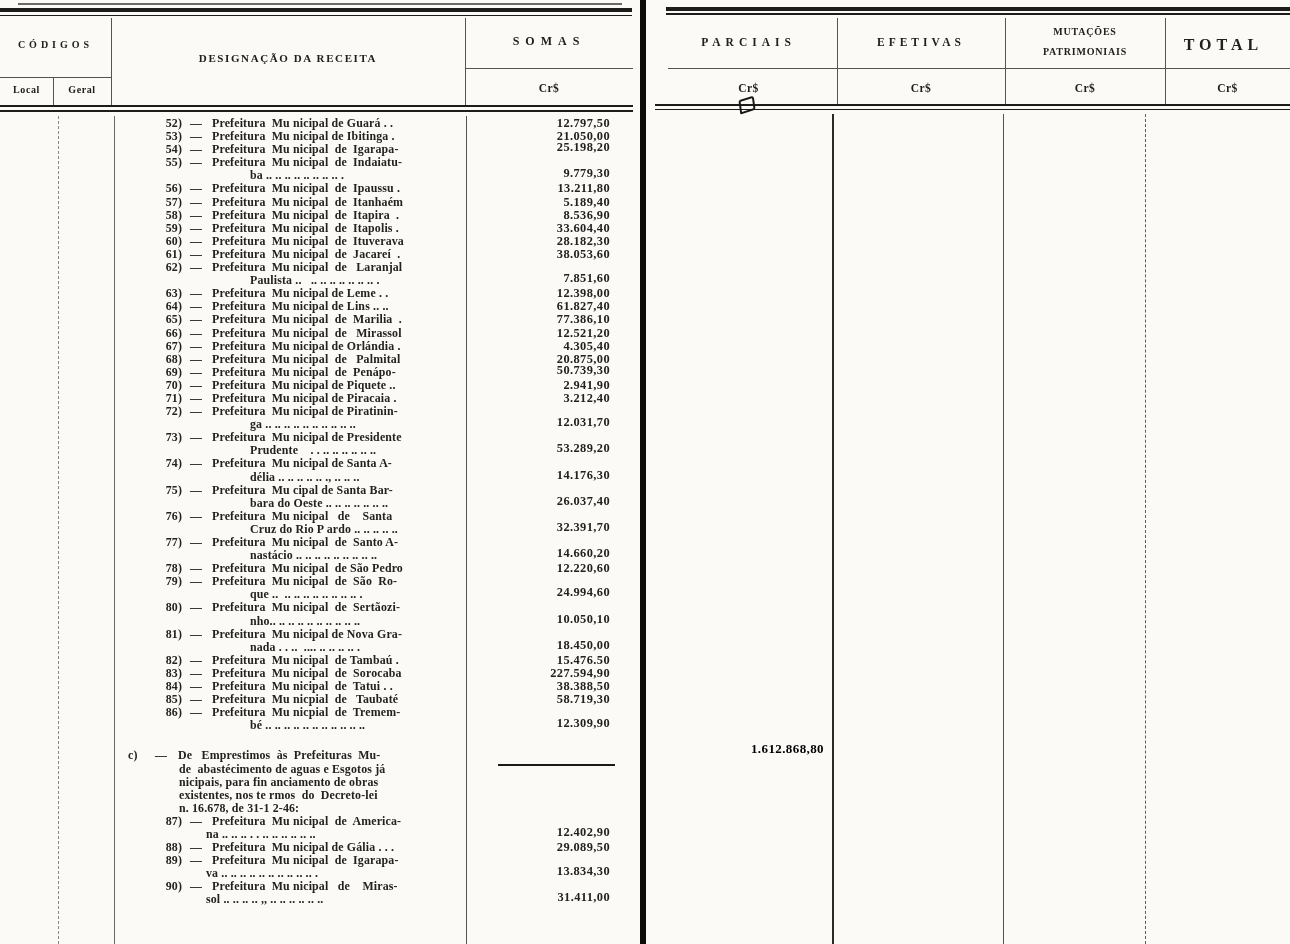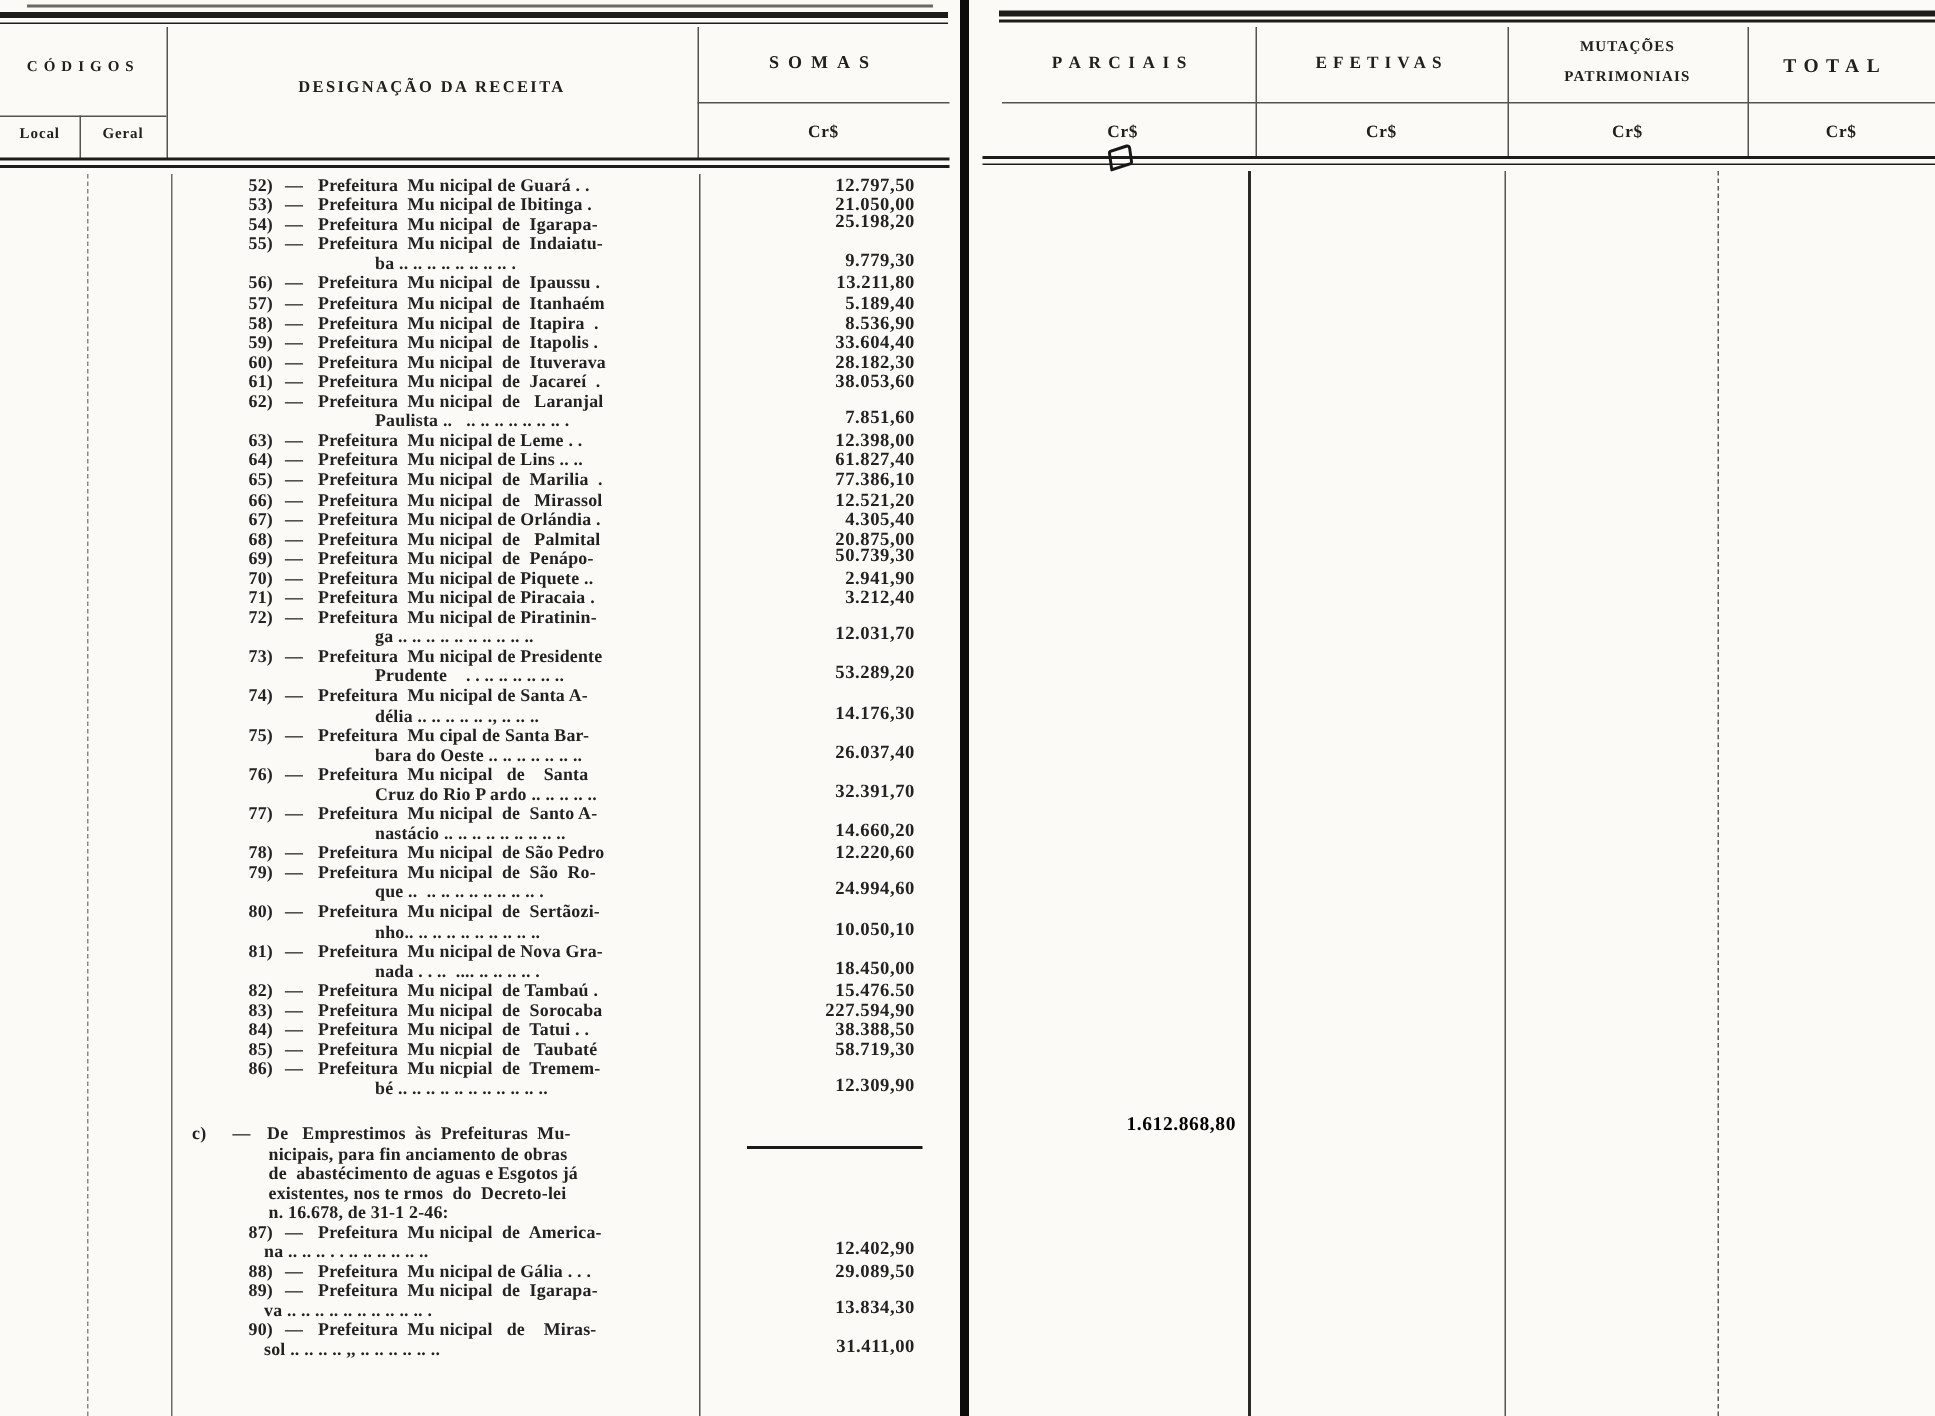--- a/index.html
+++ b/index.html
@@ -36,21 +36,21 @@
     font-size:11.9px;line-height:13.1px;font-weight:700;
     color:#242220;letter-spacing:0.15px;
   }
   .entry{position:relative;}
   .entry .l1{display:flex;}
   .entry .num{width:54px;text-align:right;flex:none;white-space:pre;}
   .entry .dsh{flex:none;padding:0 10px 0 8px;}
   .entry .nm{white-space:pre;}
   .entry .l2{white-space:pre;}
   .entry .l2.b{margin-left:122px;}
-  .entry .l2.c{margin-left:48px;}
+  .entry .l2.c{margin-left:78px;}
   .entry .val{
     position:absolute;right:25px;bottom:0;
     font-size:12.4px;letter-spacing:0.4px;white-space:pre;
   }
   .entry.two .val{bottom:2px;}
 
   .cpar{margin-top:17px;}
   .cpar .head{display:flex;}
   .cpar .clabel{width:15px;flex:none;white-space:pre;}
   .cpar .cdsh{flex:none;margin:0 11px 0 12px;}
@@ -103,21 +103,21 @@
   <div class="hdr small" style="left:0;width:53px;top:84px;">Local</div>
   <div class="hdr small" style="left:53px;width:58px;top:84px;">Geral</div>
   <div class="hdr mid" style="left:111px;width:354px;top:52px;">DESIGNAÇÃO DA RECEITA</div>
   <div class="hdr big" style="left:465px;width:168px;top:34px;">SOMAS</div>
   <div class="hdr cr" style="left:465px;width:168px;top:82px;">Cr$</div>
 
   <div class="hdr big" style="left:660px;width:177px;top:36px;font-size:11.5px;letter-spacing:5px;">PARCIAIS</div>
   <div class="hdr big" style="left:837px;width:168px;top:36px;font-size:11.5px;letter-spacing:4px;">EFETIVAS</div>
   <div class="hdr small" style="left:1005px;width:160px;top:26px;letter-spacing:0.8px;">MUTAÇÕES</div>
   <div class="hdr small" style="left:1005px;width:160px;top:46px;letter-spacing:0.8px;">PATRIMONIAIS</div>
-  <div class="hdr big" style="left:1165px;width:117px;top:36px;font-size:13px;letter-spacing:5px;">TOTAL</div>
+  <div class="hdr big" style="left:1165px;width:117px;top:36px;font-size:16px;letter-spacing:5px;">TOTAL</div>
   <div class="hdr cr" style="left:660px;width:177px;top:82px;">Cr$</div>
   <div class="hdr cr" style="left:837px;width:168px;top:82px;">Cr$</div>
   <div class="hdr cr" style="left:1005px;width:160px;top:82px;">Cr$</div>
   <div class="hdr cr" style="left:1165px;width:125px;top:82px;">Cr$</div>
 
   <div id="hand-mark"></div>
 
   <div class="vline dashed" style="left:58px;top:116px;height:828px;"></div>
   <div class="vline lightline" style="left:114px;top:116px;width:1.2px;height:828px;"></div>
   <div class="vline grayline" style="left:466px;top:116px;width:1.2px;height:828px;"></div>
@@ -420,22 +420,22 @@
         </div>
         <div class="l2 b">bé .. .. .. .. .. .. .. .. .. .. ..</div>
         <div class="val">12.309,90</div>
       </div>
       <div class="cpar">
         <div class="head">
           <span class="clabel">c)</span>
           <span class="cdsh">—</span>
           <span class="ctext">De   Emprestimos  às  Prefeituras  Mu-</span>
         </div>
+        <div class="cline">de  abastécimento de aguas e Esgotos já</div>
         <div class="cline">nicipais, para fin anciamento de obras</div>
-        <div class="cline">de  abastécimento de aguas e Esgotos já</div>
         <div class="cline">existentes, nos te rmos  do  Decreto-lei</div>
         <div class="cline">n. 16.678, de 31-1 2-46:</div>
       </div>
       <div class="entry two">
         <div class="l1">
           <span class="num">87)</span>
           <span class="dsh">—</span>
           <span class="nm">Prefeitura  Mu nicipal  de  America-</span>
         </div>
         <div class="l2 c">na .. .. .. . . .. .. .. .. .. ..</div>

